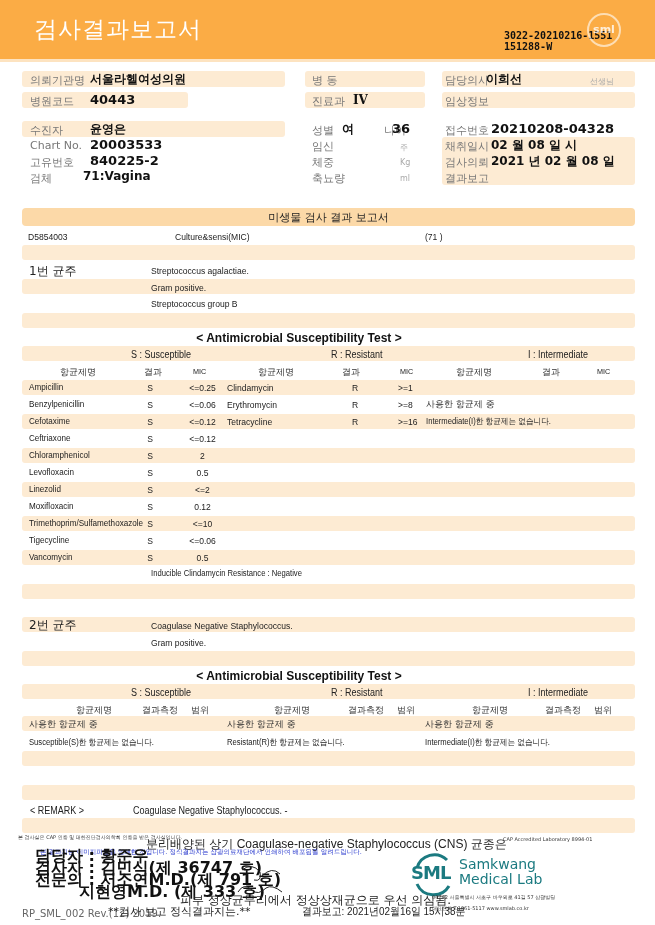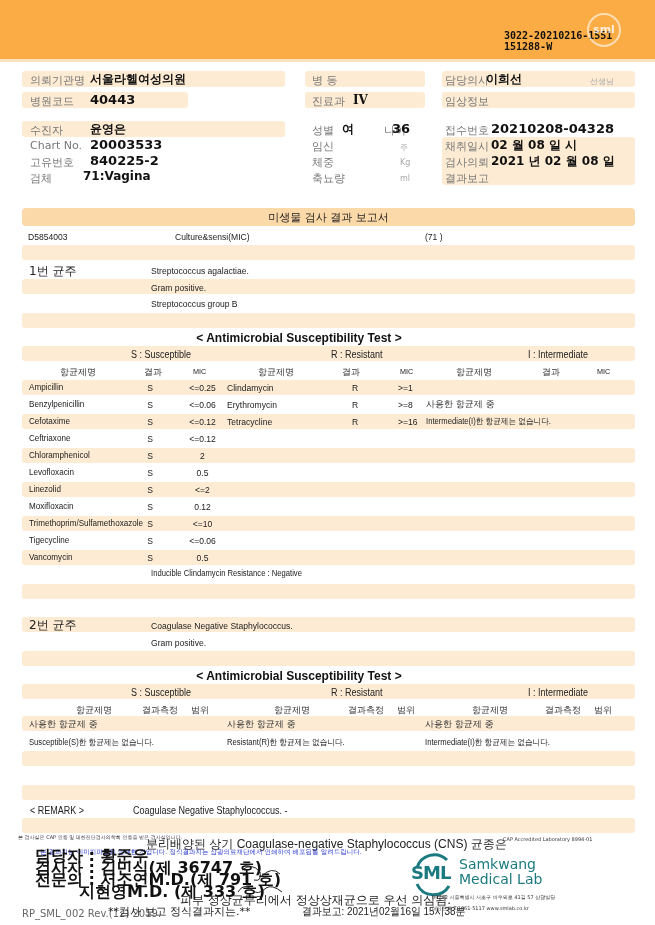--- a/index.html
+++ b/index.html
@@ -16,20 +16,21 @@
   .ct { text-align: center; transform-origin: center; }
   .head-kr { position: absolute; font-size: 9px; color: #333; white-space: nowrap; }
   .sect { position: absolute; font-size: 12px; color: #222; }
   .ast { position: absolute; font-family: "Liberation Sans", sans-serif; font-size: 12px; font-weight: bold; color: #111; }
   .footer-small { position: absolute; font-size: 5px; color: #333; white-space: nowrap; }
 </style>
 </head>
 <body>
 
 <div class="header">
+  <div class="title">검사결과보고서</div>
   <div class="code">
     <div>3022-20210216-1551</div>
     <div>151288-W</div>
   </div>
   <div class="logo">sml</div>
 </div>
 
 <div class="band" style="left:22px;top:71px;width:263px;height:16px;"></div>
 <div class="band" style="left:22px;top:92px;width:166px;height:16px;"></div>
 <div class="band" style="left:22px;top:121px;width:263px;height:16px;"></div>

